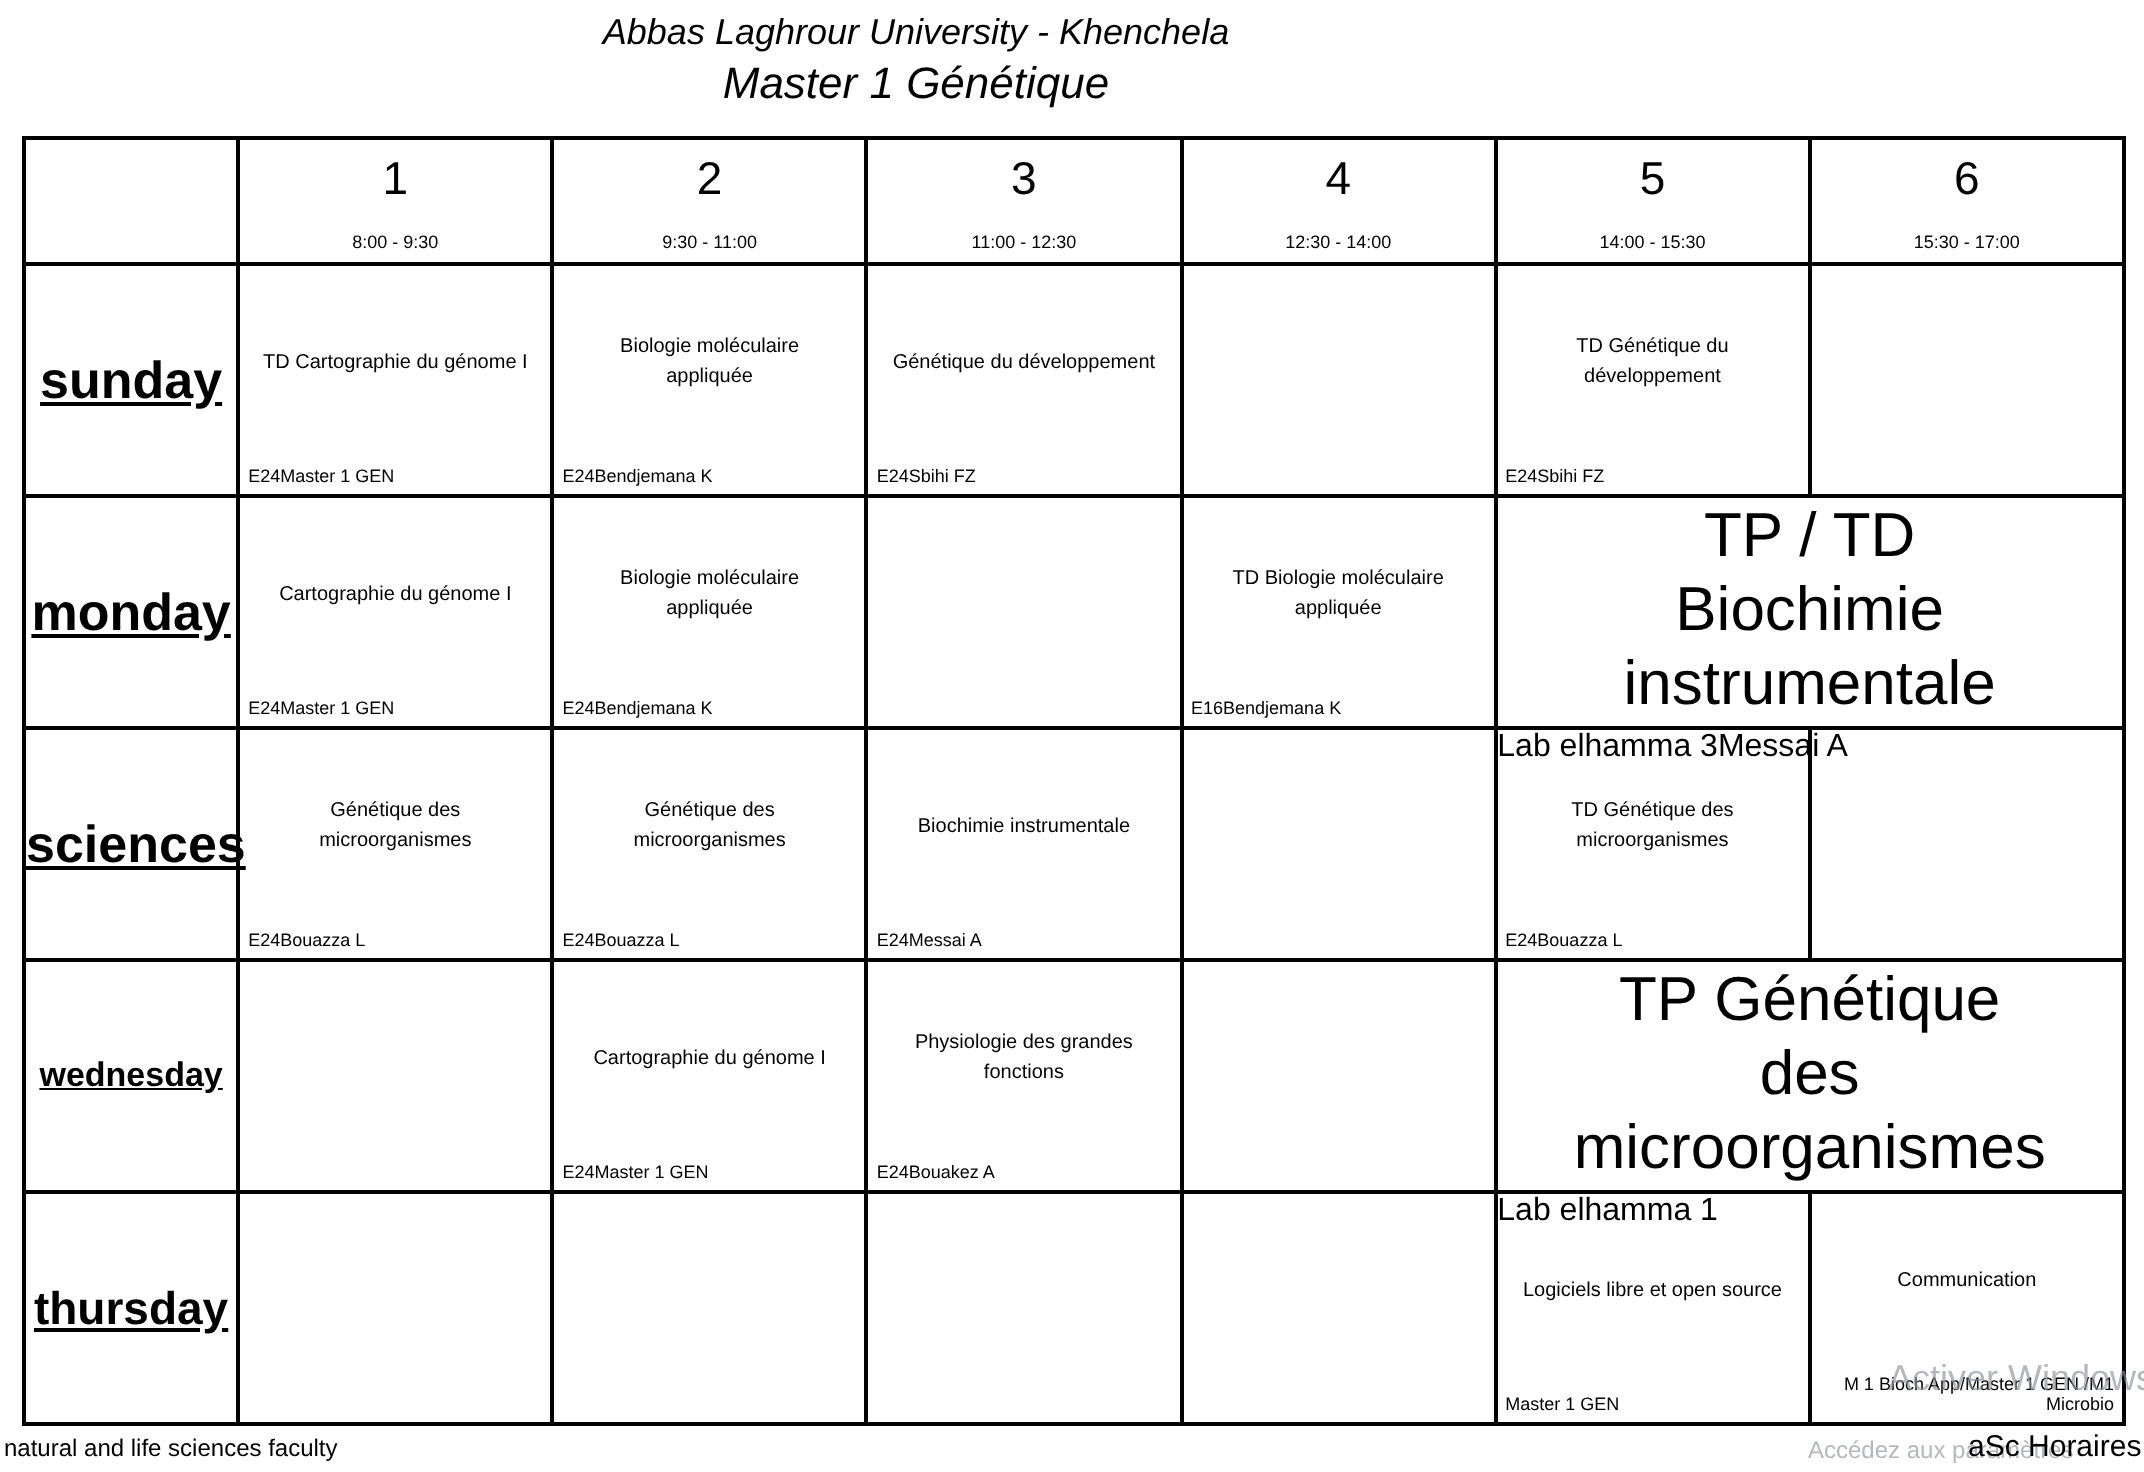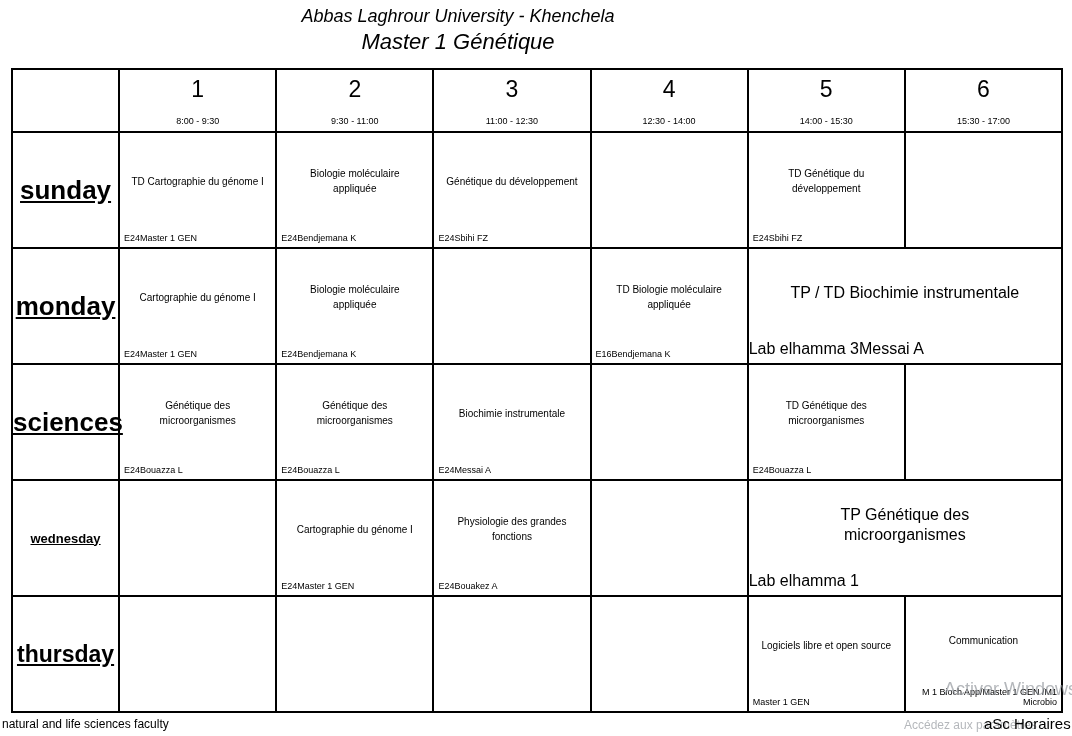--- a/index.html
+++ b/index.html
@@ -18,33 +18,33 @@
   col.pcol   { width:157px; }
 
   thead tr { height:61px; }
   .phead { height:61px; display:flex; flex-direction:column; justify-content:space-between;
            align-items:center; padding:6px 0 5px; box-sizing:border-box; }
   .pnum  { font-size:23px; font-weight:normal; }
   .ptime { font-size:9px; font-weight:normal; }
 
   tbody tr { height:114px; }
   th.day { font-weight:bold; vertical-align:middle; font-size:26px;text-decoration:underline; }
-  tbody tr:nth-child(4) th.day { font-size:13px; }
+  tbody tr:nth-child(4) th.day { font-size:17px; }
   tbody tr:nth-child(5) th.day { font-size:23px; }
 
   td.cell { vertical-align:top; }
   .cell-inner { display:flex; flex-direction:column; height:114px; box-sizing:border-box; }
   .course { flex:1; display:flex; align-items:center; justify-content:center;
             text-align:center; font-weight:normal; font-size:10px; line-height:1.5;
             padding:0 10px 4px; }
   .meta { display:flex; align-items:flex-end;
           font-size:9px; padding:0 4px 4px; }
   .meta .who { text-align:right; }
 
-  td.big .course { font-weight:normal; font-size:16px; line-height:1.2; padding:0 32px 4px; }
+  td.big .course { font-weight:normal; font-size:31px; line-height:1.2; padding:0 32px 4px; }
   td.big .meta   { font-size:16px; padding:0 0 5px; }
 
   .footer-left  { position:absolute; left:2px;  top:717px; font-size:12px; }
   .footer-right { position:absolute; left:984px; top:715px; font-size:15px; }
 
   .wm1 { position:absolute; left:944px; top:679px; font-size:18px;
          color:rgba(140,145,150,0.65); white-space:nowrap; }
   .wm2 { position:absolute; left:904px; top:706px; font-size:12px;
          color:rgba(140,145,150,0.65); white-space:nowrap;margin-top:12px; }
 </style>

